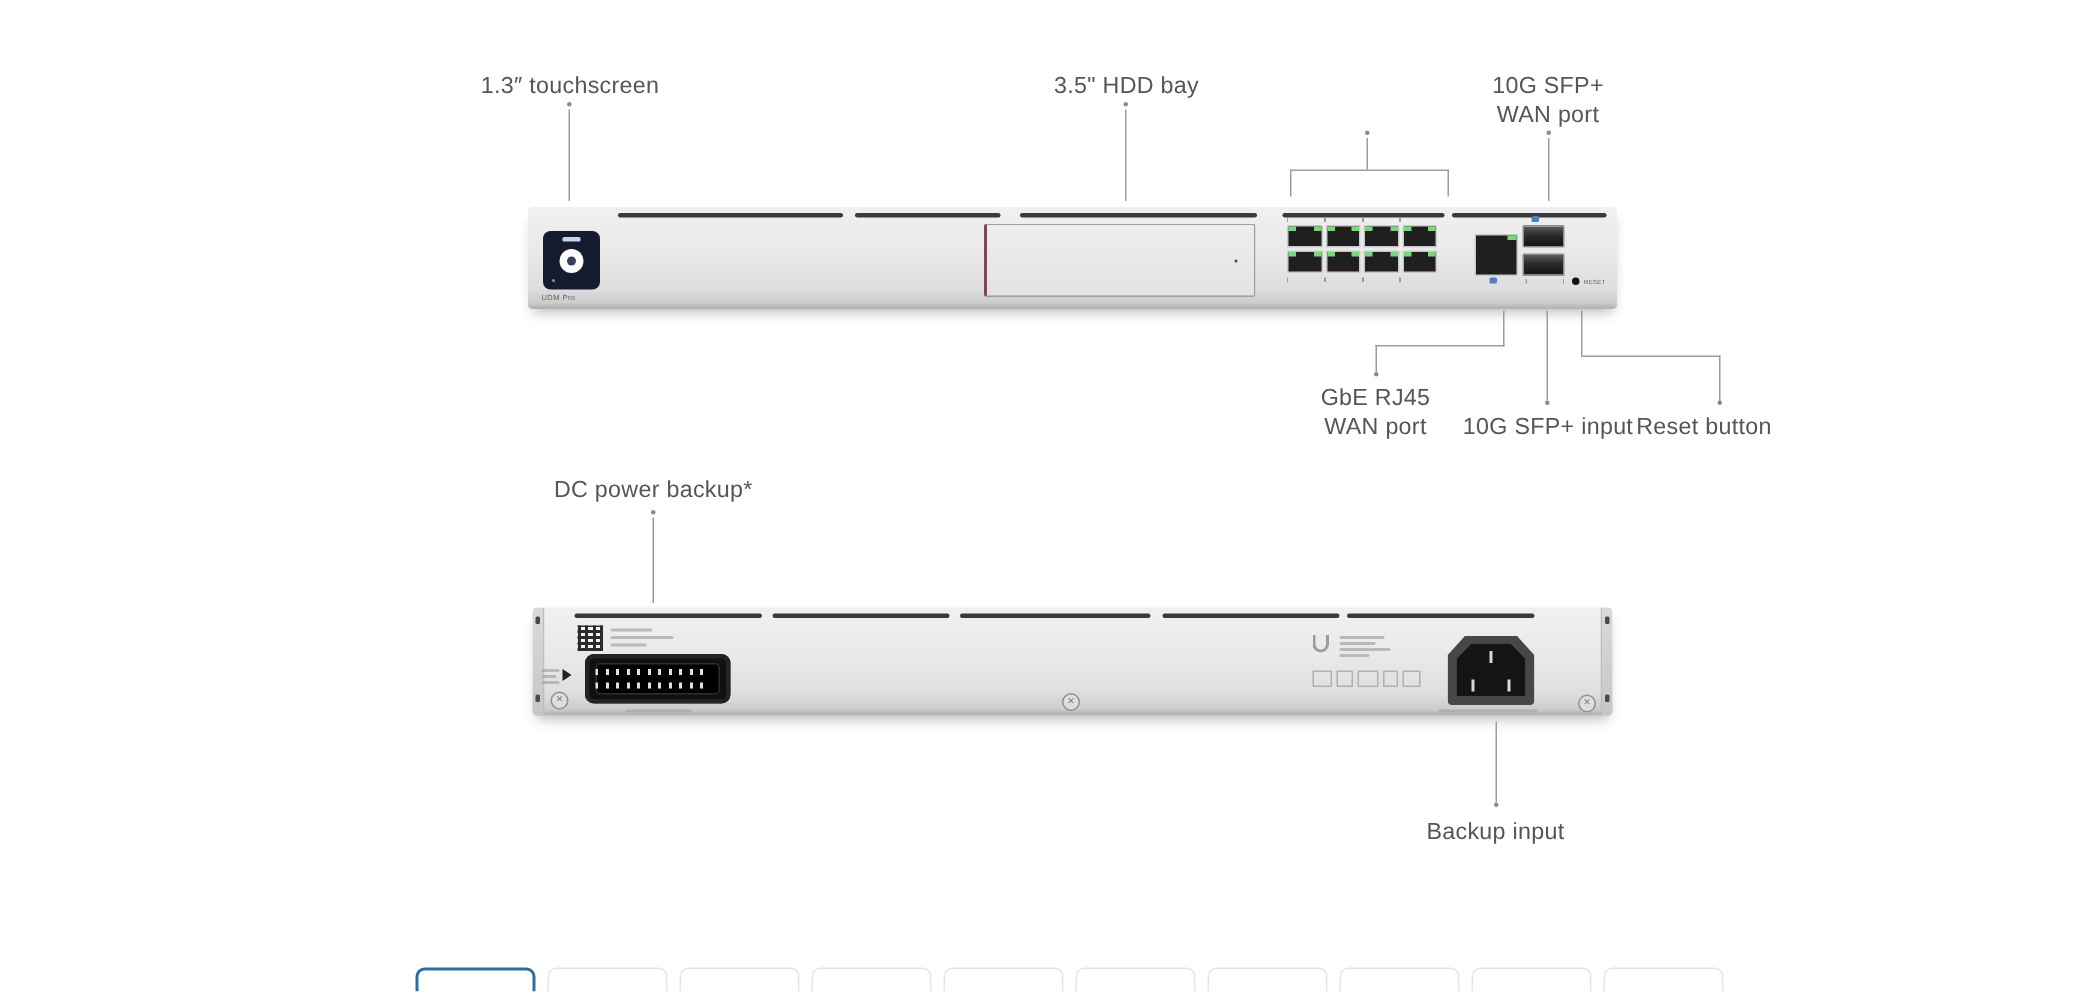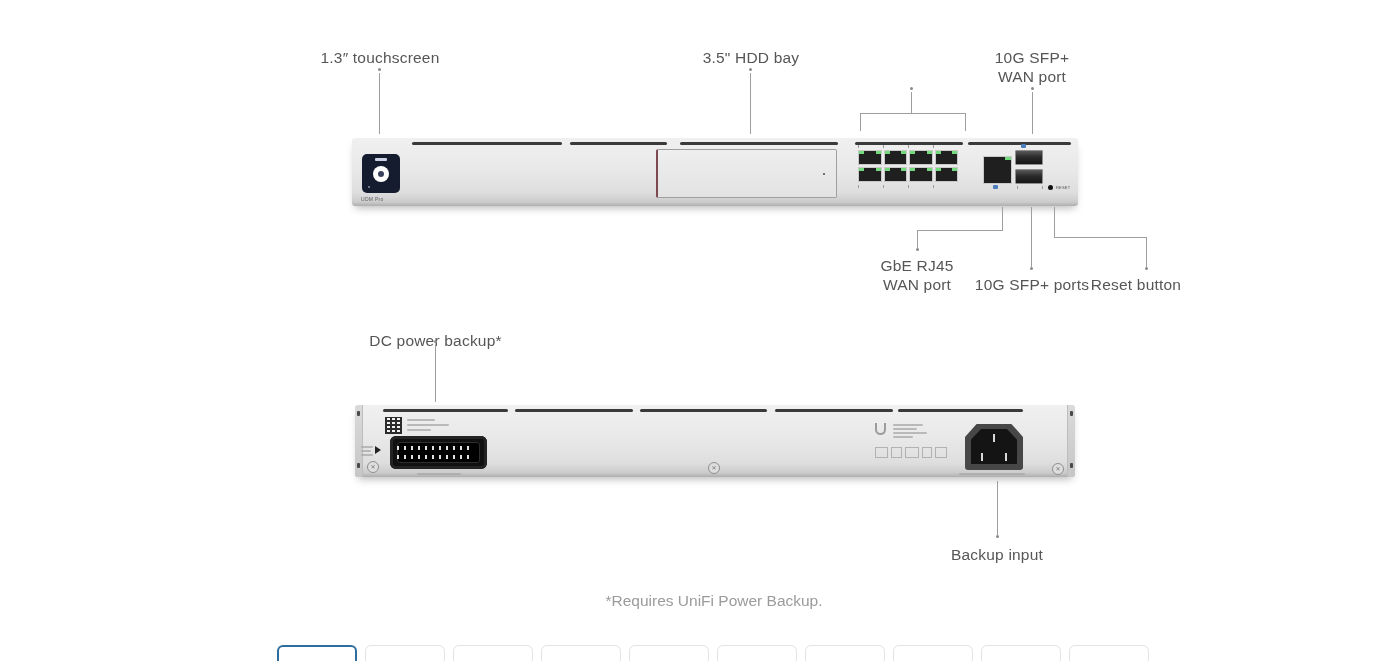--- a/index.html
+++ b/index.html
@@ -172,28 +172,28 @@
   <div class="vline" style="left:1002px;top:207px;height:24px;"></div>
   <div class="elbow" style="left:917px;top:230px;width:85px;height:19px;border-top:1px solid #9e9e9e;border-left:1px solid #9e9e9e;"></div>
   <div class="dot" style="left:916px;top:248px;"></div>
   <div class="callout-label" style="left:857px;top:256px;width:120px;">
     <div>GbE RJ45</div>
     <div>WAN port</div>
   </div>
 
   <div class="vline" style="left:1031px;top:207px;height:60px;"></div>
   <div class="dot" style="left:1030px;top:267px;"></div>
-  <div class="callout-label" style="left:962px;top:275px;width:140px;">10G SFP+ ports</div>
+  <div class="callout-label" style="left:962px;top:275px;width:140px;">10G SFP+ input</div>
 
   <div class="vline" style="left:1054px;top:207px;height:31px;"></div>
   <div class="elbow" style="left:1054px;top:237px;width:92px;height:30px;border-top:1px solid #9e9e9e;border-right:1px solid #9e9e9e;"></div>
   <div class="dot" style="left:1145px;top:267px;"></div>
   <div class="callout-label" style="left:1066px;top:275px;width:140px;">Reset button</div>
 
-  <div class="callout-label" style="left:355px;top:331px;width:161px;">DC power backup*</div>
+  <div class="callout-label" style="left:355px;top:317px;width:161px;">DC power backup*</div>
   <div class="dot" style="left:434px;top:340px;"></div>
   <div class="vline" style="left:435px;top:345px;height:57px;"></div>
 
   <div class="chassis" style="left:355px;top:405px;width:720px;height:72px;">
     <div class="edge-strip left">
       <div class="edge-notch" style="top:6px;"></div>
       <div class="edge-notch" style="top:58px;"></div>
     </div>
     <div class="edge-strip right">
       <div class="edge-notch" style="top:6px;"></div>
@@ -246,21 +246,20 @@
       <div class="inlet-pin" style="left:16px;bottom:9px;"></div>
       <div class="inlet-pin" style="right:16px;bottom:9px;"></div>
     </div>
     <div class="micro-line" style="left:604px;top:68px;width:66px;"></div>
   </div>
 
   <div class="vline" style="left:997px;top:481px;height:54px;"></div>
   <div class="dot" style="left:996px;top:535px;"></div>
   <div class="callout-label" style="left:917px;top:545px;width:160px;">Backup input</div>
 
-  <div class="footnote" style="left:554px;top:592px;width:320px;">*Requires UniFi Power Backup.</div>
 
   <div class="gallery">
       <div class="thumb selected"></div>
       <div class="thumb"></div>
       <div class="thumb"></div>
       <div class="thumb"></div>
       <div class="thumb"></div>
       <div class="thumb"></div>
       <div class="thumb"></div>
       <div class="thumb"></div>

